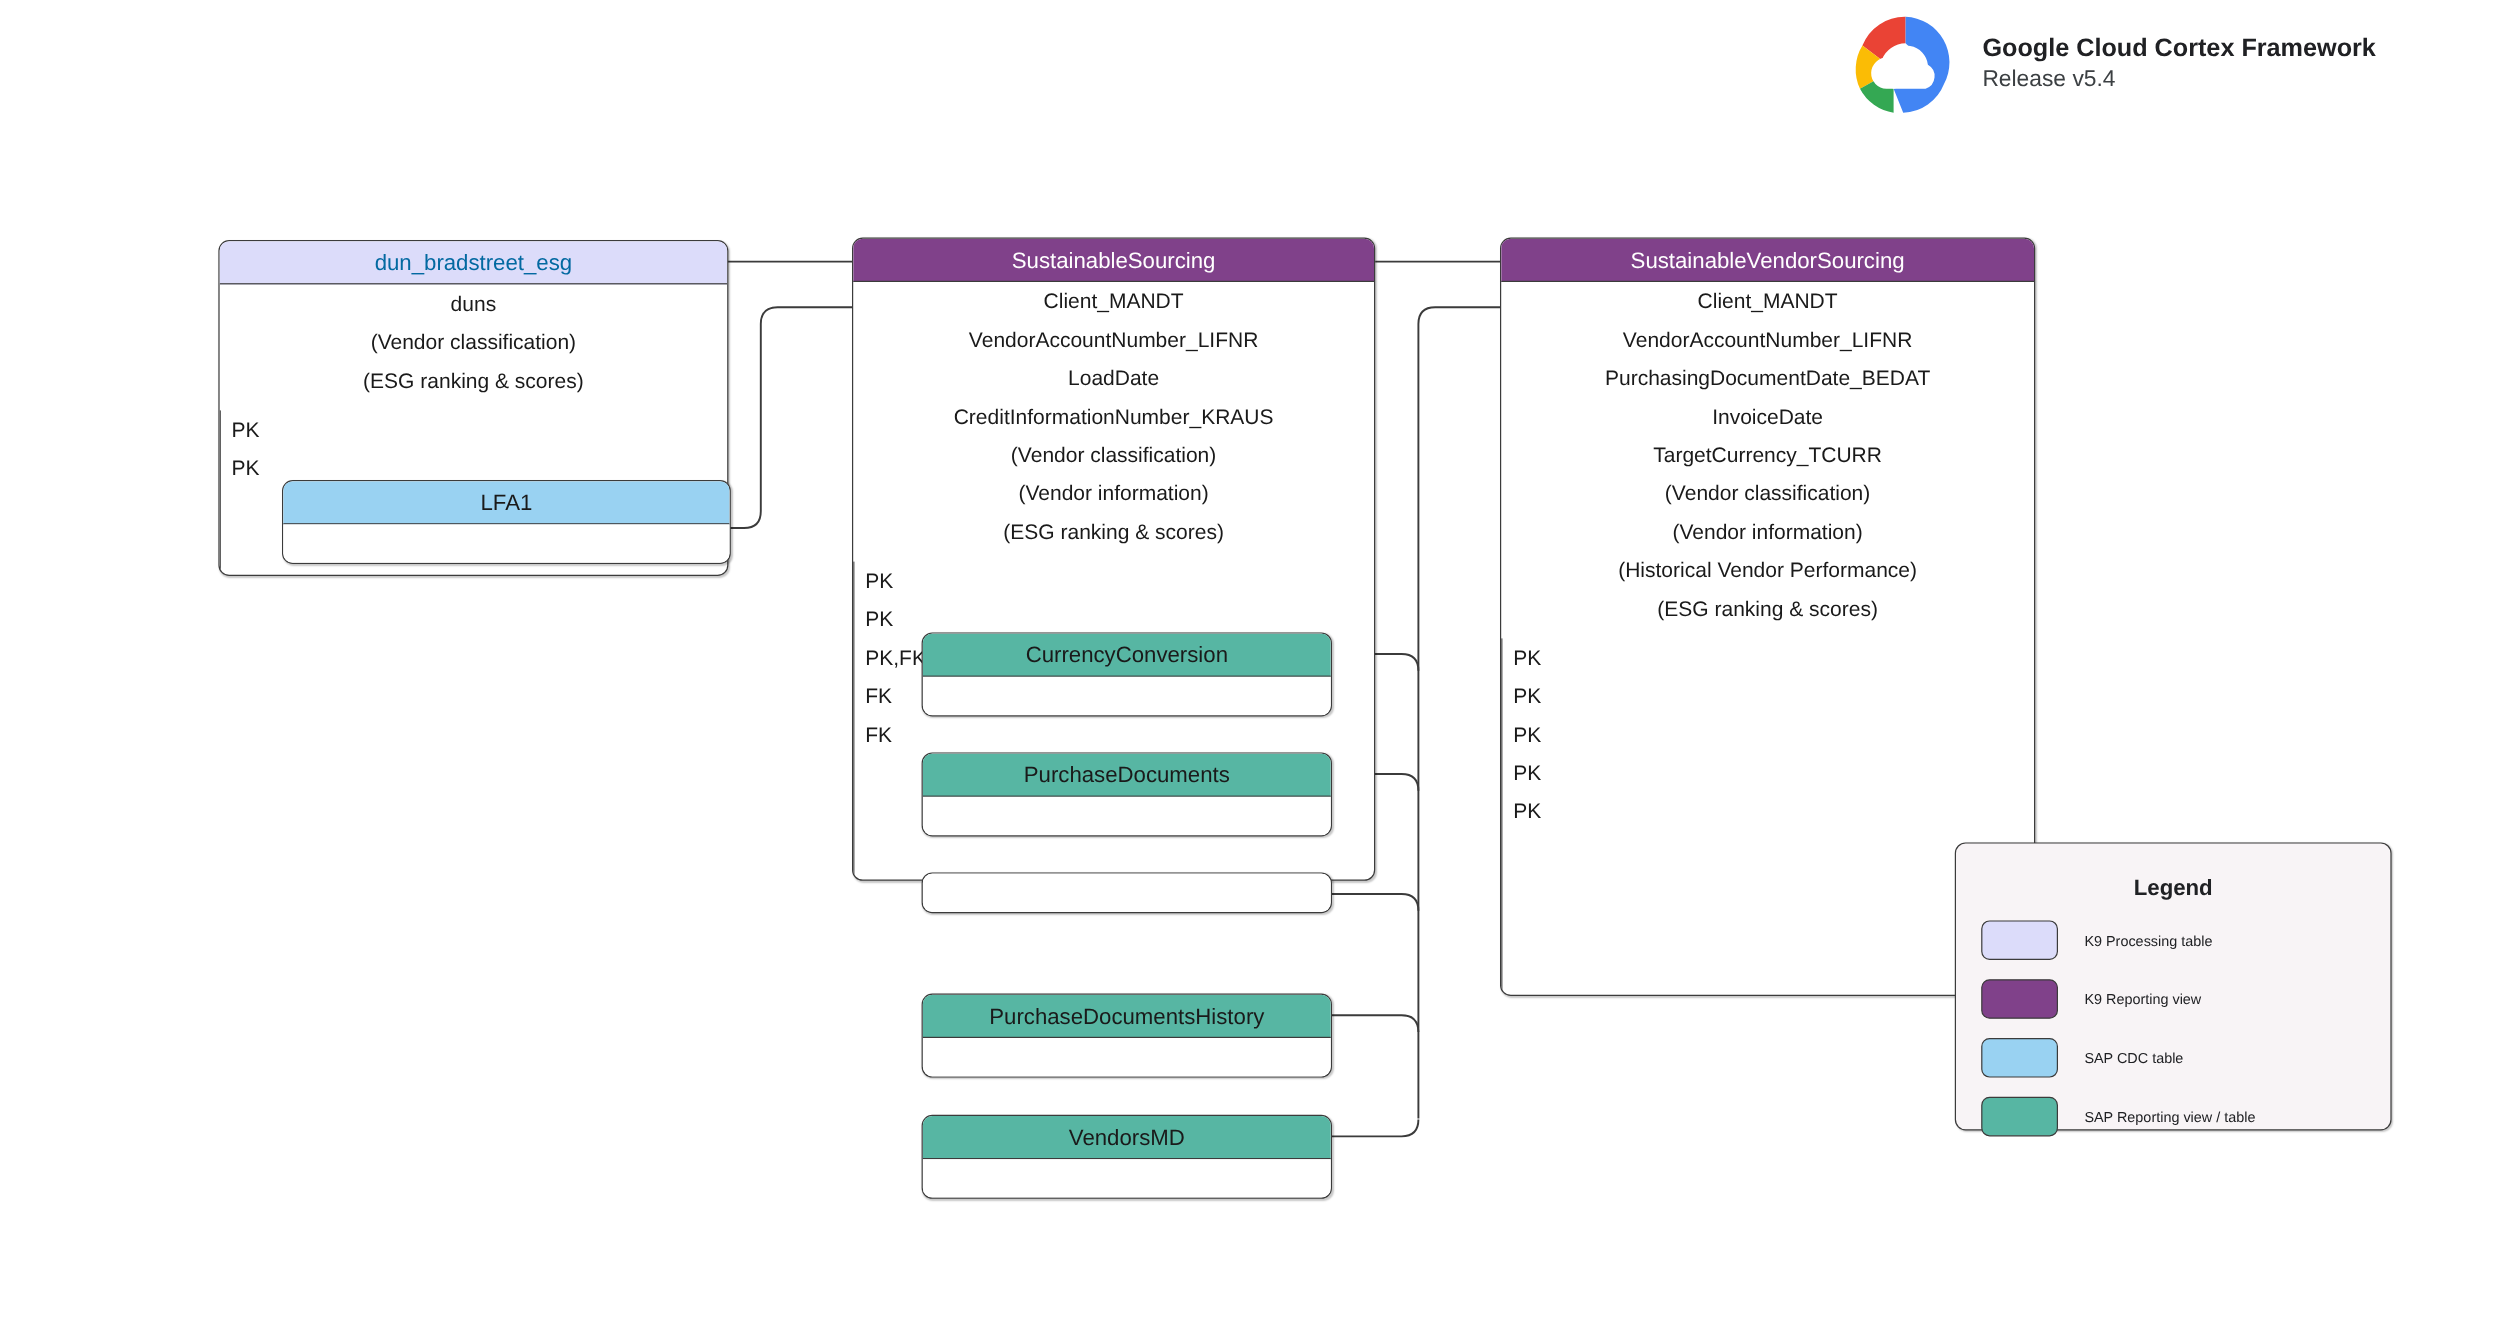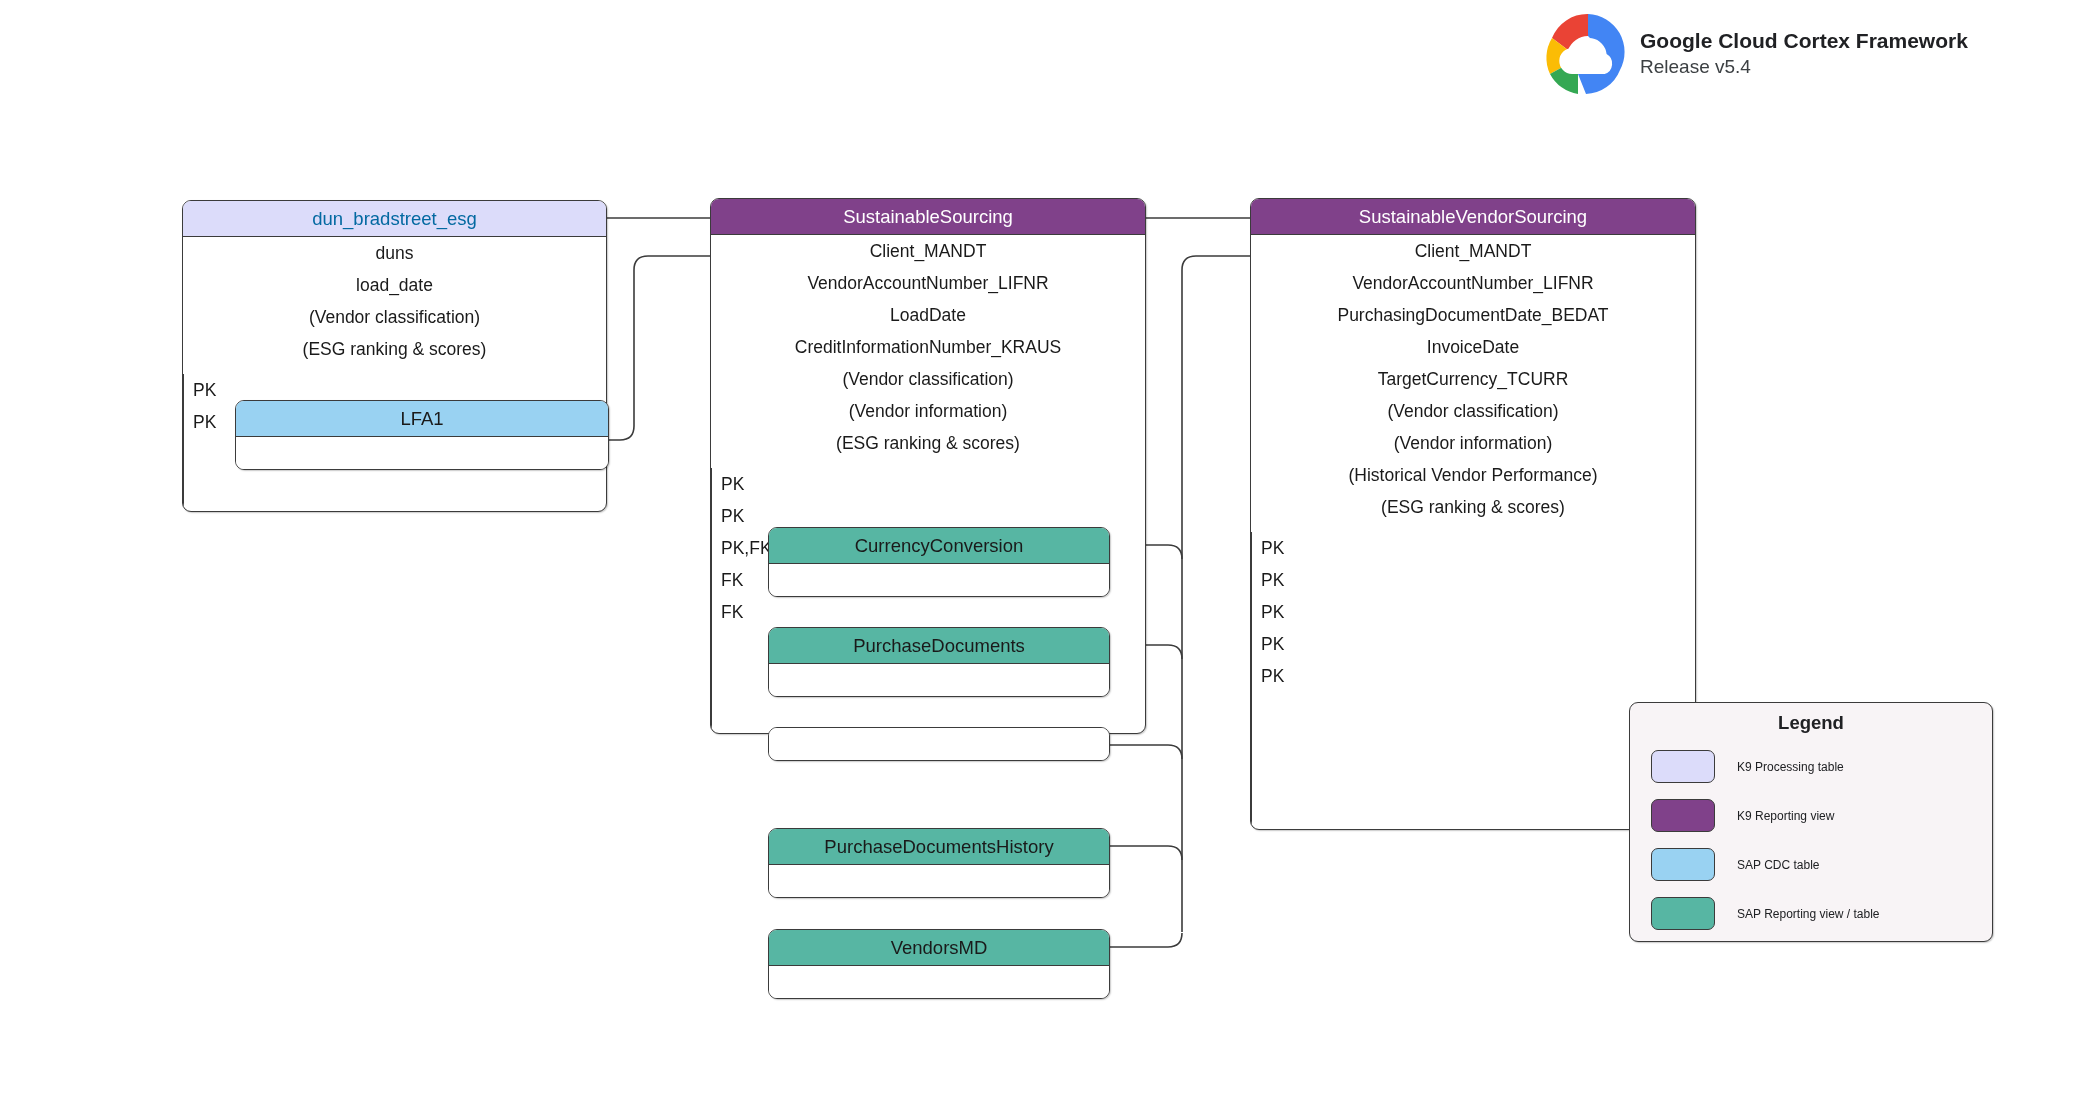--- a/index.html
+++ b/index.html
@@ -16,21 +16,21 @@
     overflow: hidden;
   }
 
   
   #brand {
     position: absolute;
     left: 1528px;
     top: 8px;
     display: flex;
     align-items: center;
-    gap: 2px;
+    gap: 14px;
   }
   #brand-logo { width: 110px; height: 92px; display: block; }
   #brand-text { line-height: 1.28; }
   #brand-title {
     font-size: 21px;
     font-weight: bold;
     color: #202124;
     white-space: nowrap;
   }
   #brand-release {
@@ -104,21 +104,21 @@
     box-sizing: border-box;
     background: #f8f4f6;
     border: 1.4px solid #3b3b3b;
     border-radius: 9px;
     box-shadow: 1px 1px 1.5px rgba(0,0,0,0.22);
   }
   #legend-title {
     text-align: center;
     font-size: 18.5px;
     font-weight: bold;
-    margin-top: 9px;
+    margin-top: 26px;
     margin-bottom: 8px;
     color: #202124;
   }
   .legend-row {
     display: flex;
     align-items: center;
     height: 49px;
     padding-left: 21px;
   }
   .legend-swatch {
@@ -168,21 +168,20 @@
   <path d="M1110 745 L1168 745 Q1182 745 1182 759"></path>
   <path d="M1110 846 L1168 846 Q1182 846 1182 860"></path>
   <path d="M1110 947 L1168 947 Q1182 947 1182 933"></path>
 </svg>
 
 <div class="entity" style="left:182px; top:200px; width:425px;">
   <div class="entity-title t-lavender">dun_bradstreet_esg</div>
   <div class="entity-body">
     <div class="col-fields">
       <div class="field-row">duns</div>
-      <div class="field-row">load_date</div>
       <div class="field-row">(Vendor classification)</div>
       <div class="field-row">(ESG ranking &amp; scores)</div>
       <div class="pad-bottom"></div>
     </div>
     <div class="col-keys" style="width:72px;">
       <div class="key-row">PK</div>
       <div class="key-row">PK</div>
       <div class="key-row"></div>
       <div class="key-row"></div>
       <div class="pad-bottom"></div>

